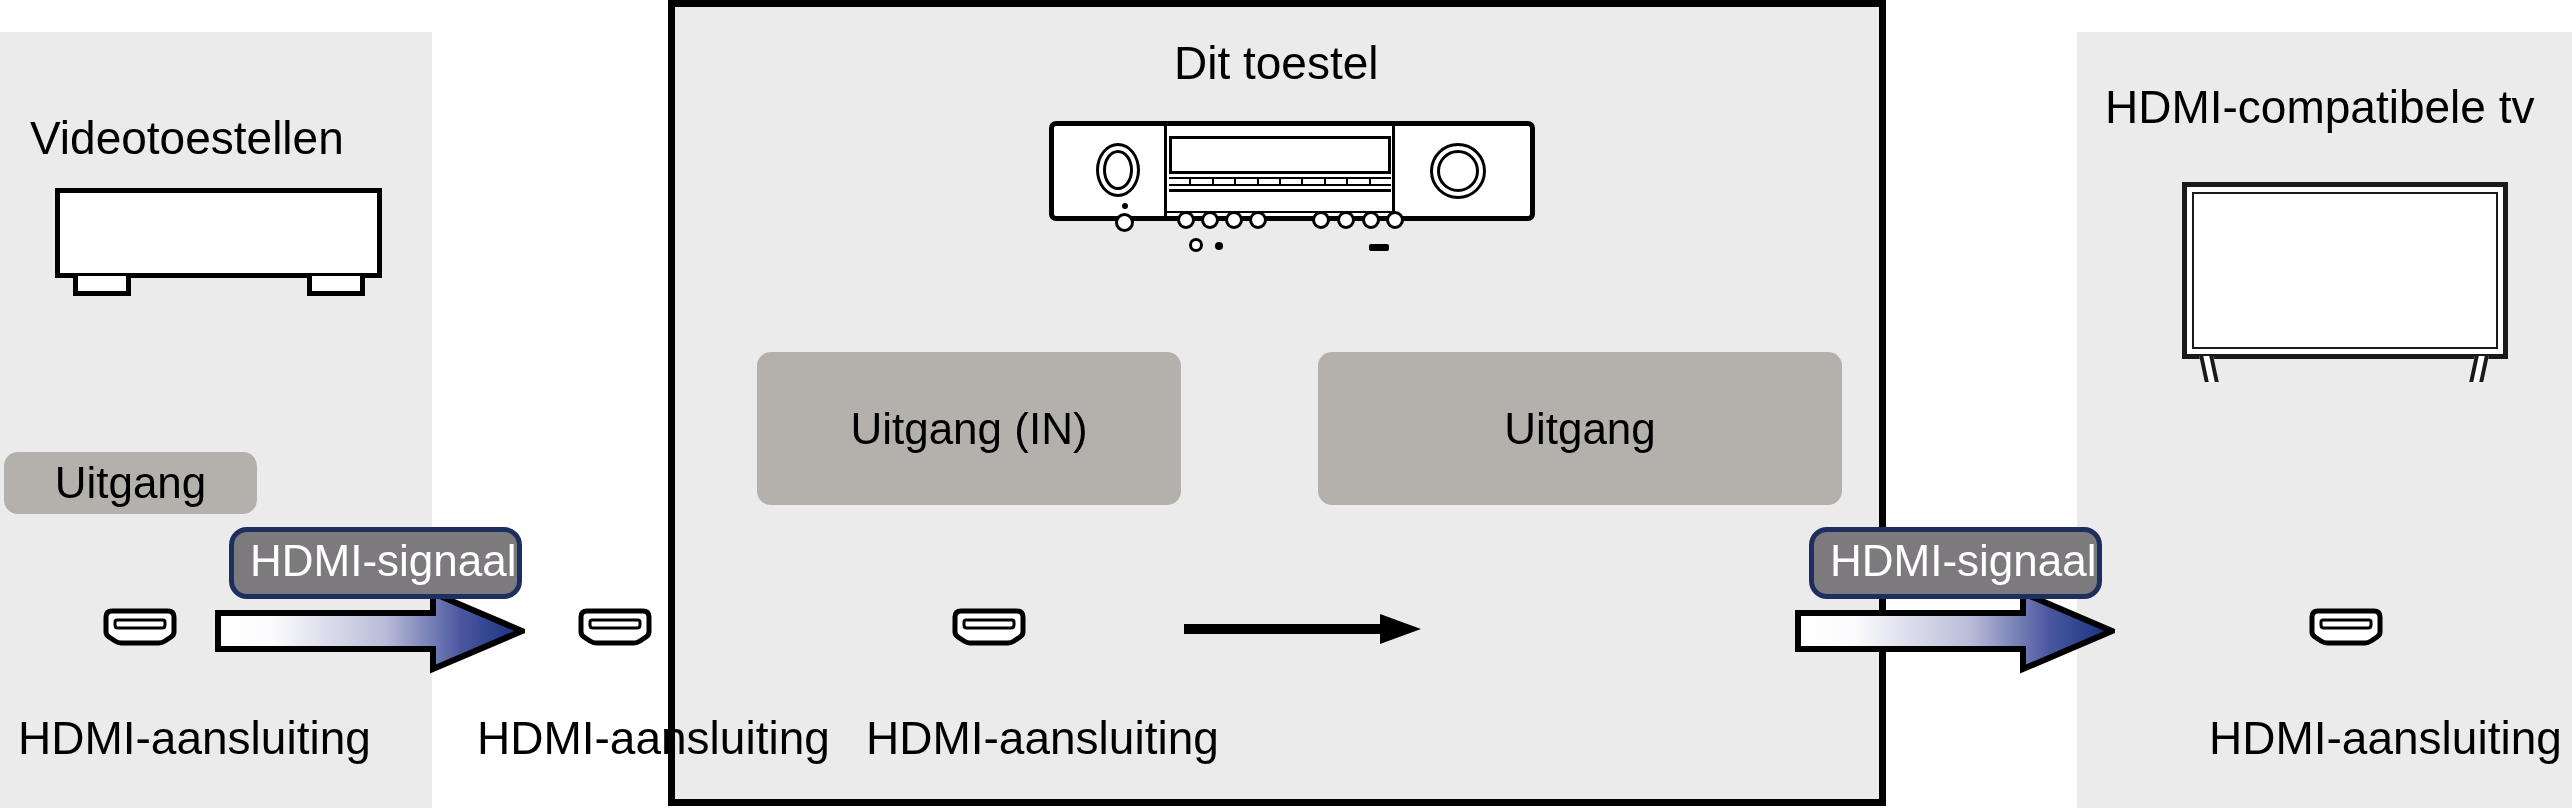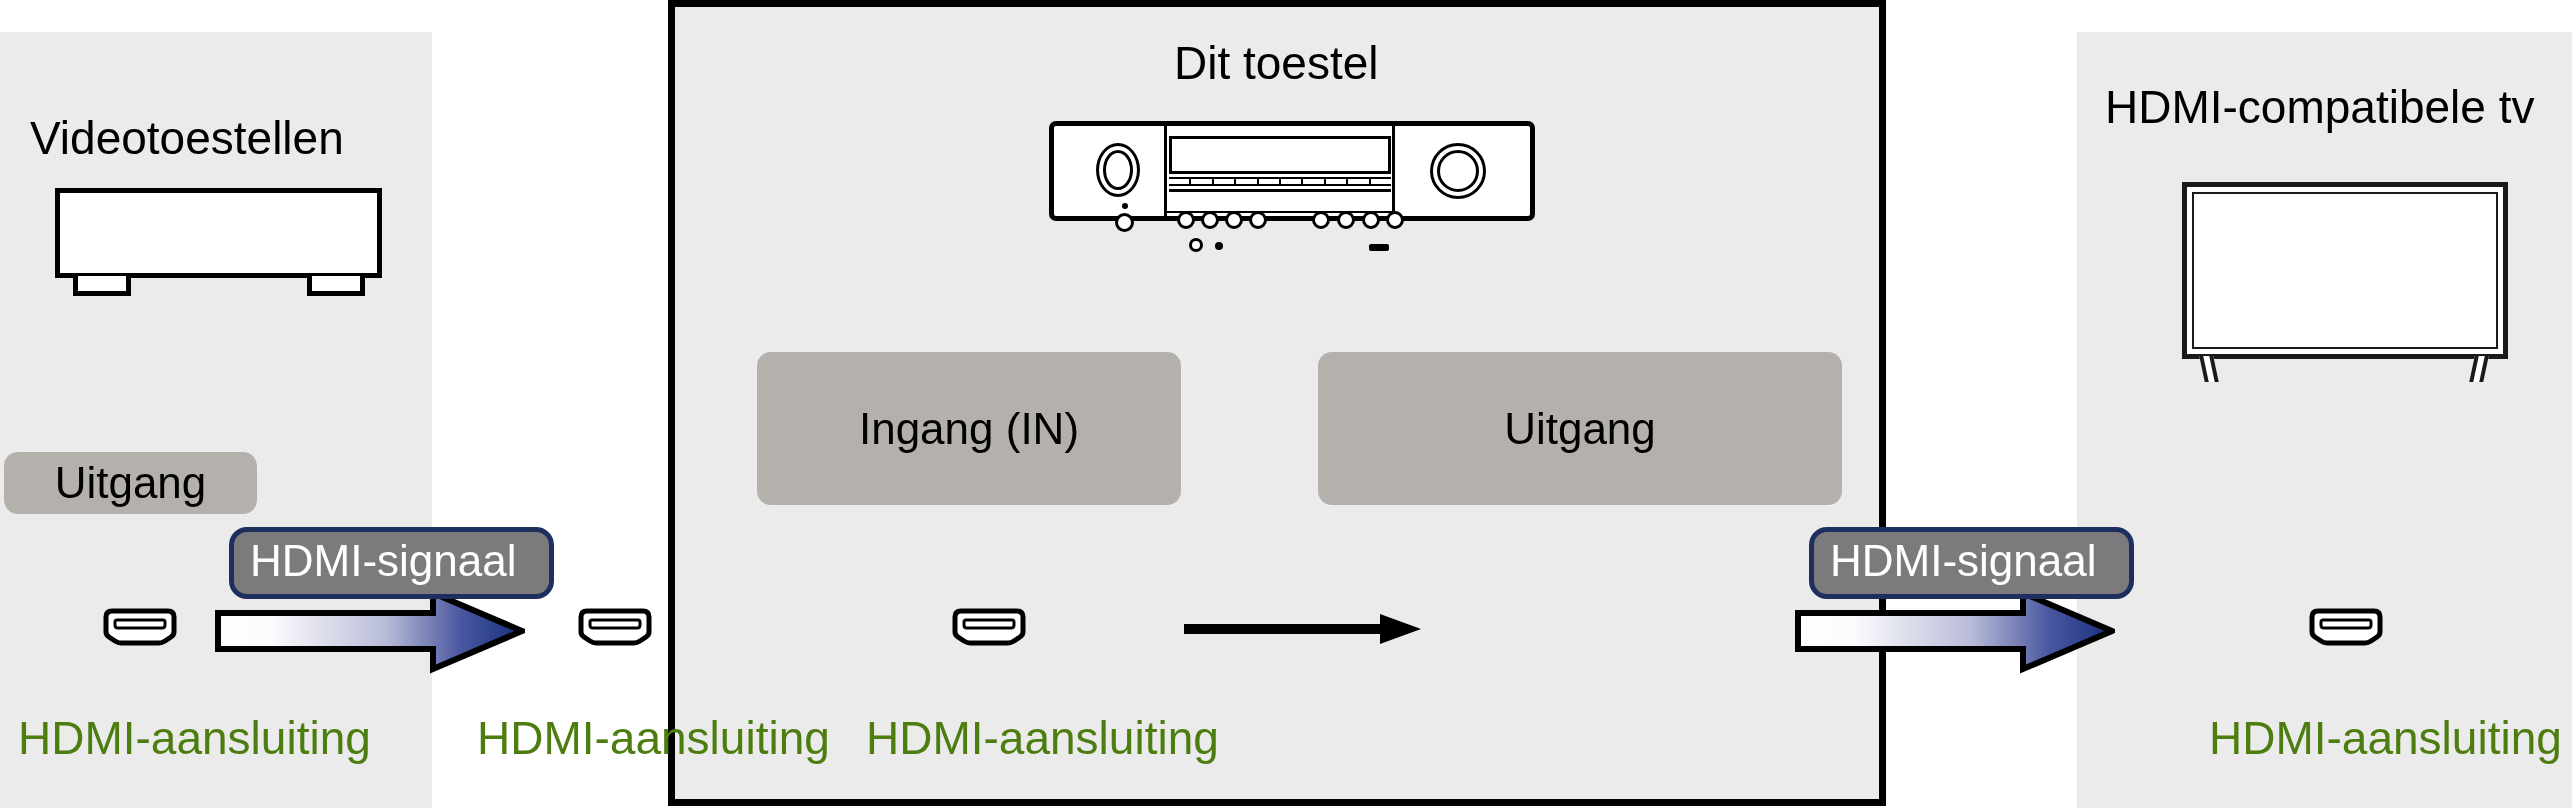--- a/index.html
+++ b/index.html
@@ -198,21 +198,21 @@
   .hdmi-port svg { display: block; width: 82px; height: 42px; }
   #port-left   { left: 99px;  top: 608px; }
   #port-center { left: 574px; top: 608px; }
   #port-out    { left: 948px; top: 608px; }
   #port-tv     { left: 2305px; top: 608px; }
 
   
   .caption {
     position: absolute;
     font-size: 46px;
-    color: #4d7c0f;
+    color: #000000;
     white-space: nowrap;
     line-height: 1;
   }
   #cap-left   { left: 18px;   top: 715px; }
   #cap-center { left: 477px;  top: 715px; }
   #cap-out    { left: 866px;  top: 715px; }
   #cap-tv     { left: 2209px; top: 715px; }
 
   
   .flow-arrow {
@@ -225,21 +225,21 @@
 
   
   .signal-badge {
     position: absolute;
     background: #7d7a7e;
     border: 5px solid #1c2f5e;
     border-radius: 18px;
     color: #ffffff;
     font-size: 44px;
     line-height: 1;
-    padding: 7px 32px 11px 16px;
+    padding: 7px 0 11px 16px;
     white-space: nowrap;
     box-sizing: border-box;
   }
   #badge-1 { left: 229px;  top: 527px; }
   #badge-2 { left: 1809px; top: 527px; }
 
   
   #inner-arrow {
     position: absolute;
     left: 1184px; top: 608px; width: 237px; height: 42px;
@@ -311,21 +311,21 @@
     <div class="btn" style="left:263px; top:90px; width:18px; height:18px;"></div>
     <div class="btn" style="left:288px; top:90px; width:18px; height:18px;"></div>
     <div class="btn" style="left:313px; top:90px; width:18px; height:18px;"></div>
     <div class="btn" style="left:337px; top:90px; width:18px; height:18px;"></div>
 
     <div class="btn" style="left:140px; top:117px; width:14px; height:14px;"></div>
     <div class="dot" style="left:166px; top:121px; width:8px;  height:8px;"></div>
     <div class="slot" style="left:320px; top:123px; width:20px; height:7px;"></div>
   </div>
 
-  <div class="pill" id="pill-ingang">Ingang (IN)</div>
+  <div class="pill" id="pill-ingang">Uitgang (IN)</div>
 
   <div class="pill" id="pill-uitgang-out">
     <span style="display:block;">
       <span style="display:block;">Uitgang</span>
     </span>
   </div>
 
   <div class="hdmi-port" id="port-center">
     <svg viewBox="0 0 82 42" xmlns="http://www.w3.org/2000/svg">
       <path d="M7 9 Q7 3 13 3 L69 3 Q75 3 75 9 L75 24 Q75 27 72 29 L66 33 Q63 35 60 35 L22 35 Q19 35 16 33 L10 29 Q7 27 7 24 Z" fill="#ffffff" stroke="#000000" stroke-width="5"></path>

